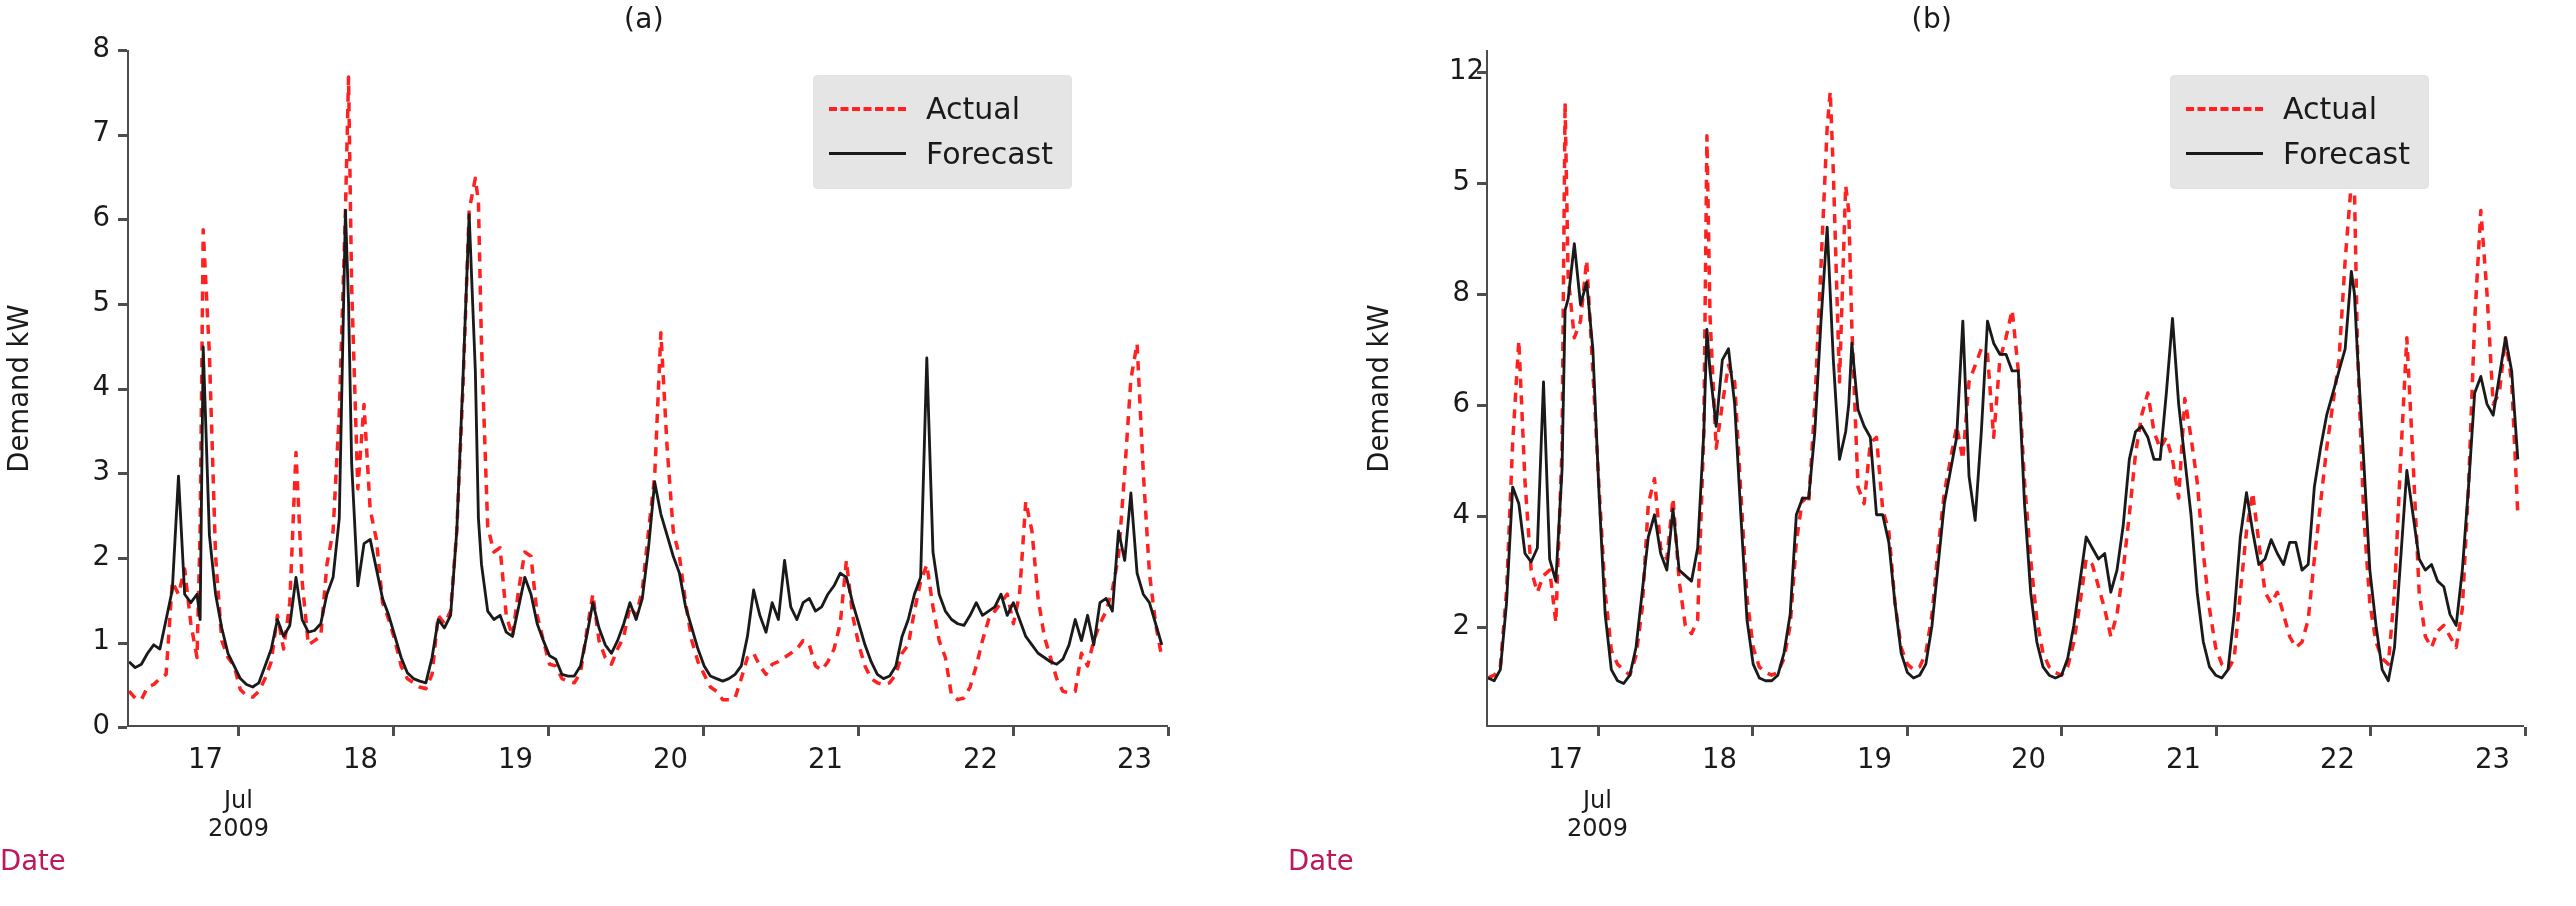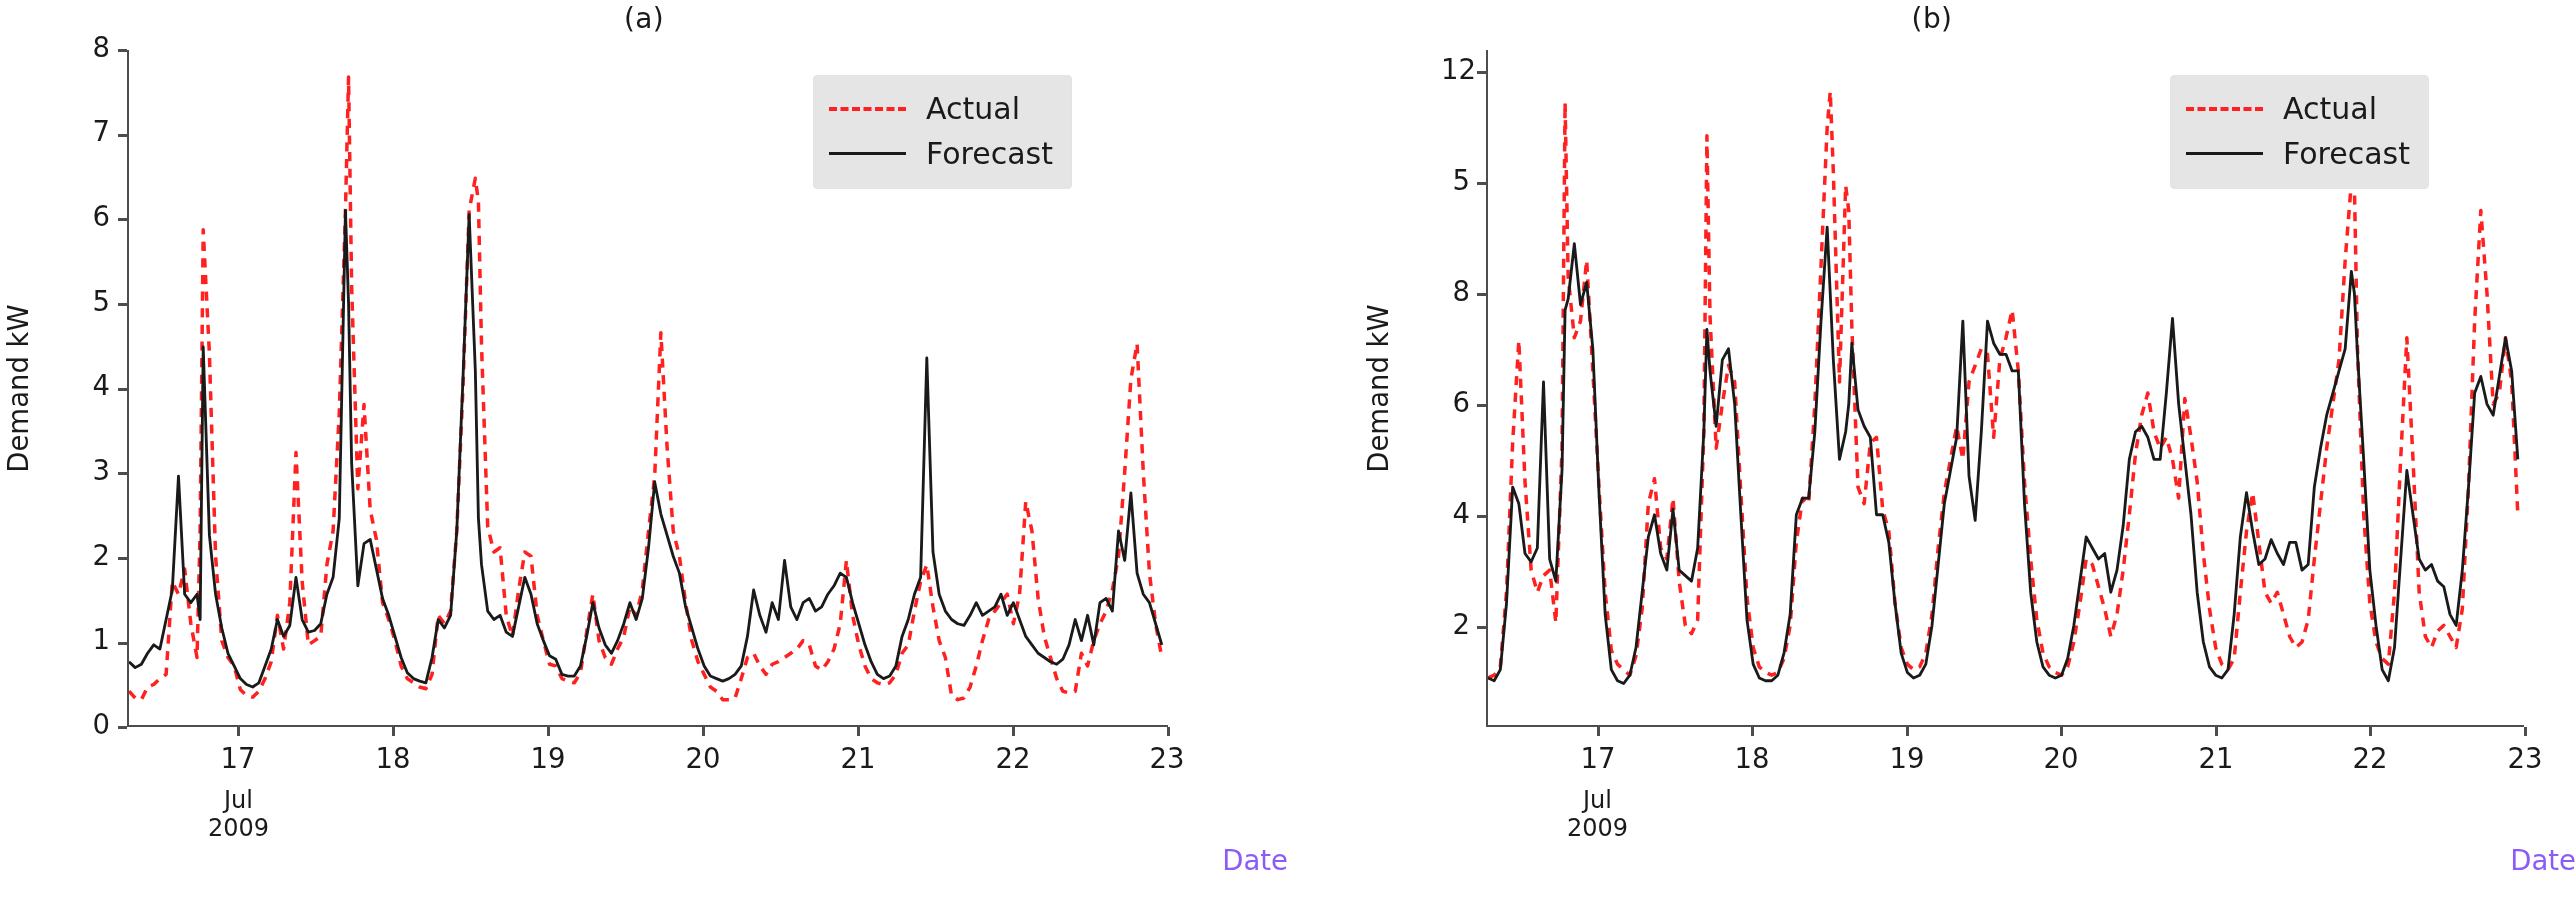--- a/index.html
+++ b/index.html
@@ -48,30 +48,30 @@
     font-size:27.5px;color:#1a1a1a;
     text-align:right;white-space:nowrap;
   }
   .ytickmark{
     position:absolute;height:2.5px;background:#4d4d4d;width:9.2px;
   }
 
   
   .xtick{
     position:absolute;font-size:27.5px;color:#1a1a1a;
-    text-align:center;white-space:nowrap;
+    text-align:left;white-space:nowrap;
   }
   .xtickmark{position:absolute;width:2.5px;background:#4d4d4d;height:9.2px;}
   .xsubtick{
     position:absolute;font-size:24px;color:#1a1a1a;
     text-align:center;white-space:nowrap;line-height:1.15;
   }
   .xlabel{
-    position:absolute;width:100%;left:0;text-align:right;
-    font-size:27.5px;color:#8b5cf6;
+    position:absolute;width:100%;left:0;text-align:left;
+    font-size:27.5px;color:#be185d;
   }
 
   
   .legend{
     position:absolute;
     background:#e5e5e5;
     border:1.7px solid #e3e3e3;
     border-radius:4.2px;
     padding:10px 18.3px 11.7px 15px;
     box-sizing:border-box;
@@ -172,21 +172,21 @@
   <div class="ytick" style="left: 107px; top: 608px; width: 75px;">2</div>
       <div class="ytickmark" style="left: 189px; top: 626px;"></div>
       <div class="ytick" style="left: 107px; top: 497px; width: 75px;">4</div>
       <div class="ytickmark" style="left: 189px; top: 515px;"></div>
       <div class="ytick" style="left: 107px; top: 386px; width: 75px;">6</div>
       <div class="ytickmark" style="left: 189px; top: 404px;"></div>
       <div class="ytick" style="left: 107px; top: 275px; width: 75px;">8</div>
       <div class="ytickmark" style="left: 189px; top: 293px;"></div>
       <div class="ytick" style="left: 107px; top: 164px; width: 75px;">5</div>
       <div class="ytickmark" style="left: 189px; top: 182px;"></div>
-      <div class="ytick" style="left: 113px; top: 53px; width: 75px;">12</div>
+      <div class="ytick" style="left: 121px; top: 53px; width: 75px;">12</div>
       <div class="ytickmark" style="left: 189px; top: 71px;"></div>
       <div class="xtick" style="left: 260px; top: 742px; width: 100px;">17</div>
       <div class="xtickmark" style="left: 309px; top: 727px;"></div>
       <div class="xtick" style="left: 414px; top: 742px; width: 100px;">18</div>
       <div class="xtickmark" style="left: 463px; top: 727px;"></div>
       <div class="xtick" style="left: 569px; top: 742px; width: 100px;">19</div>
       <div class="xtickmark" style="left: 618px; top: 727px;"></div>
       <div class="xtick" style="left: 723px; top: 742px; width: 100px;">20</div>
       <div class="xtickmark" style="left: 772px; top: 727px;"></div>
       <div class="xtick" style="left: 878px; top: 742px; width: 100px;">21</div>

